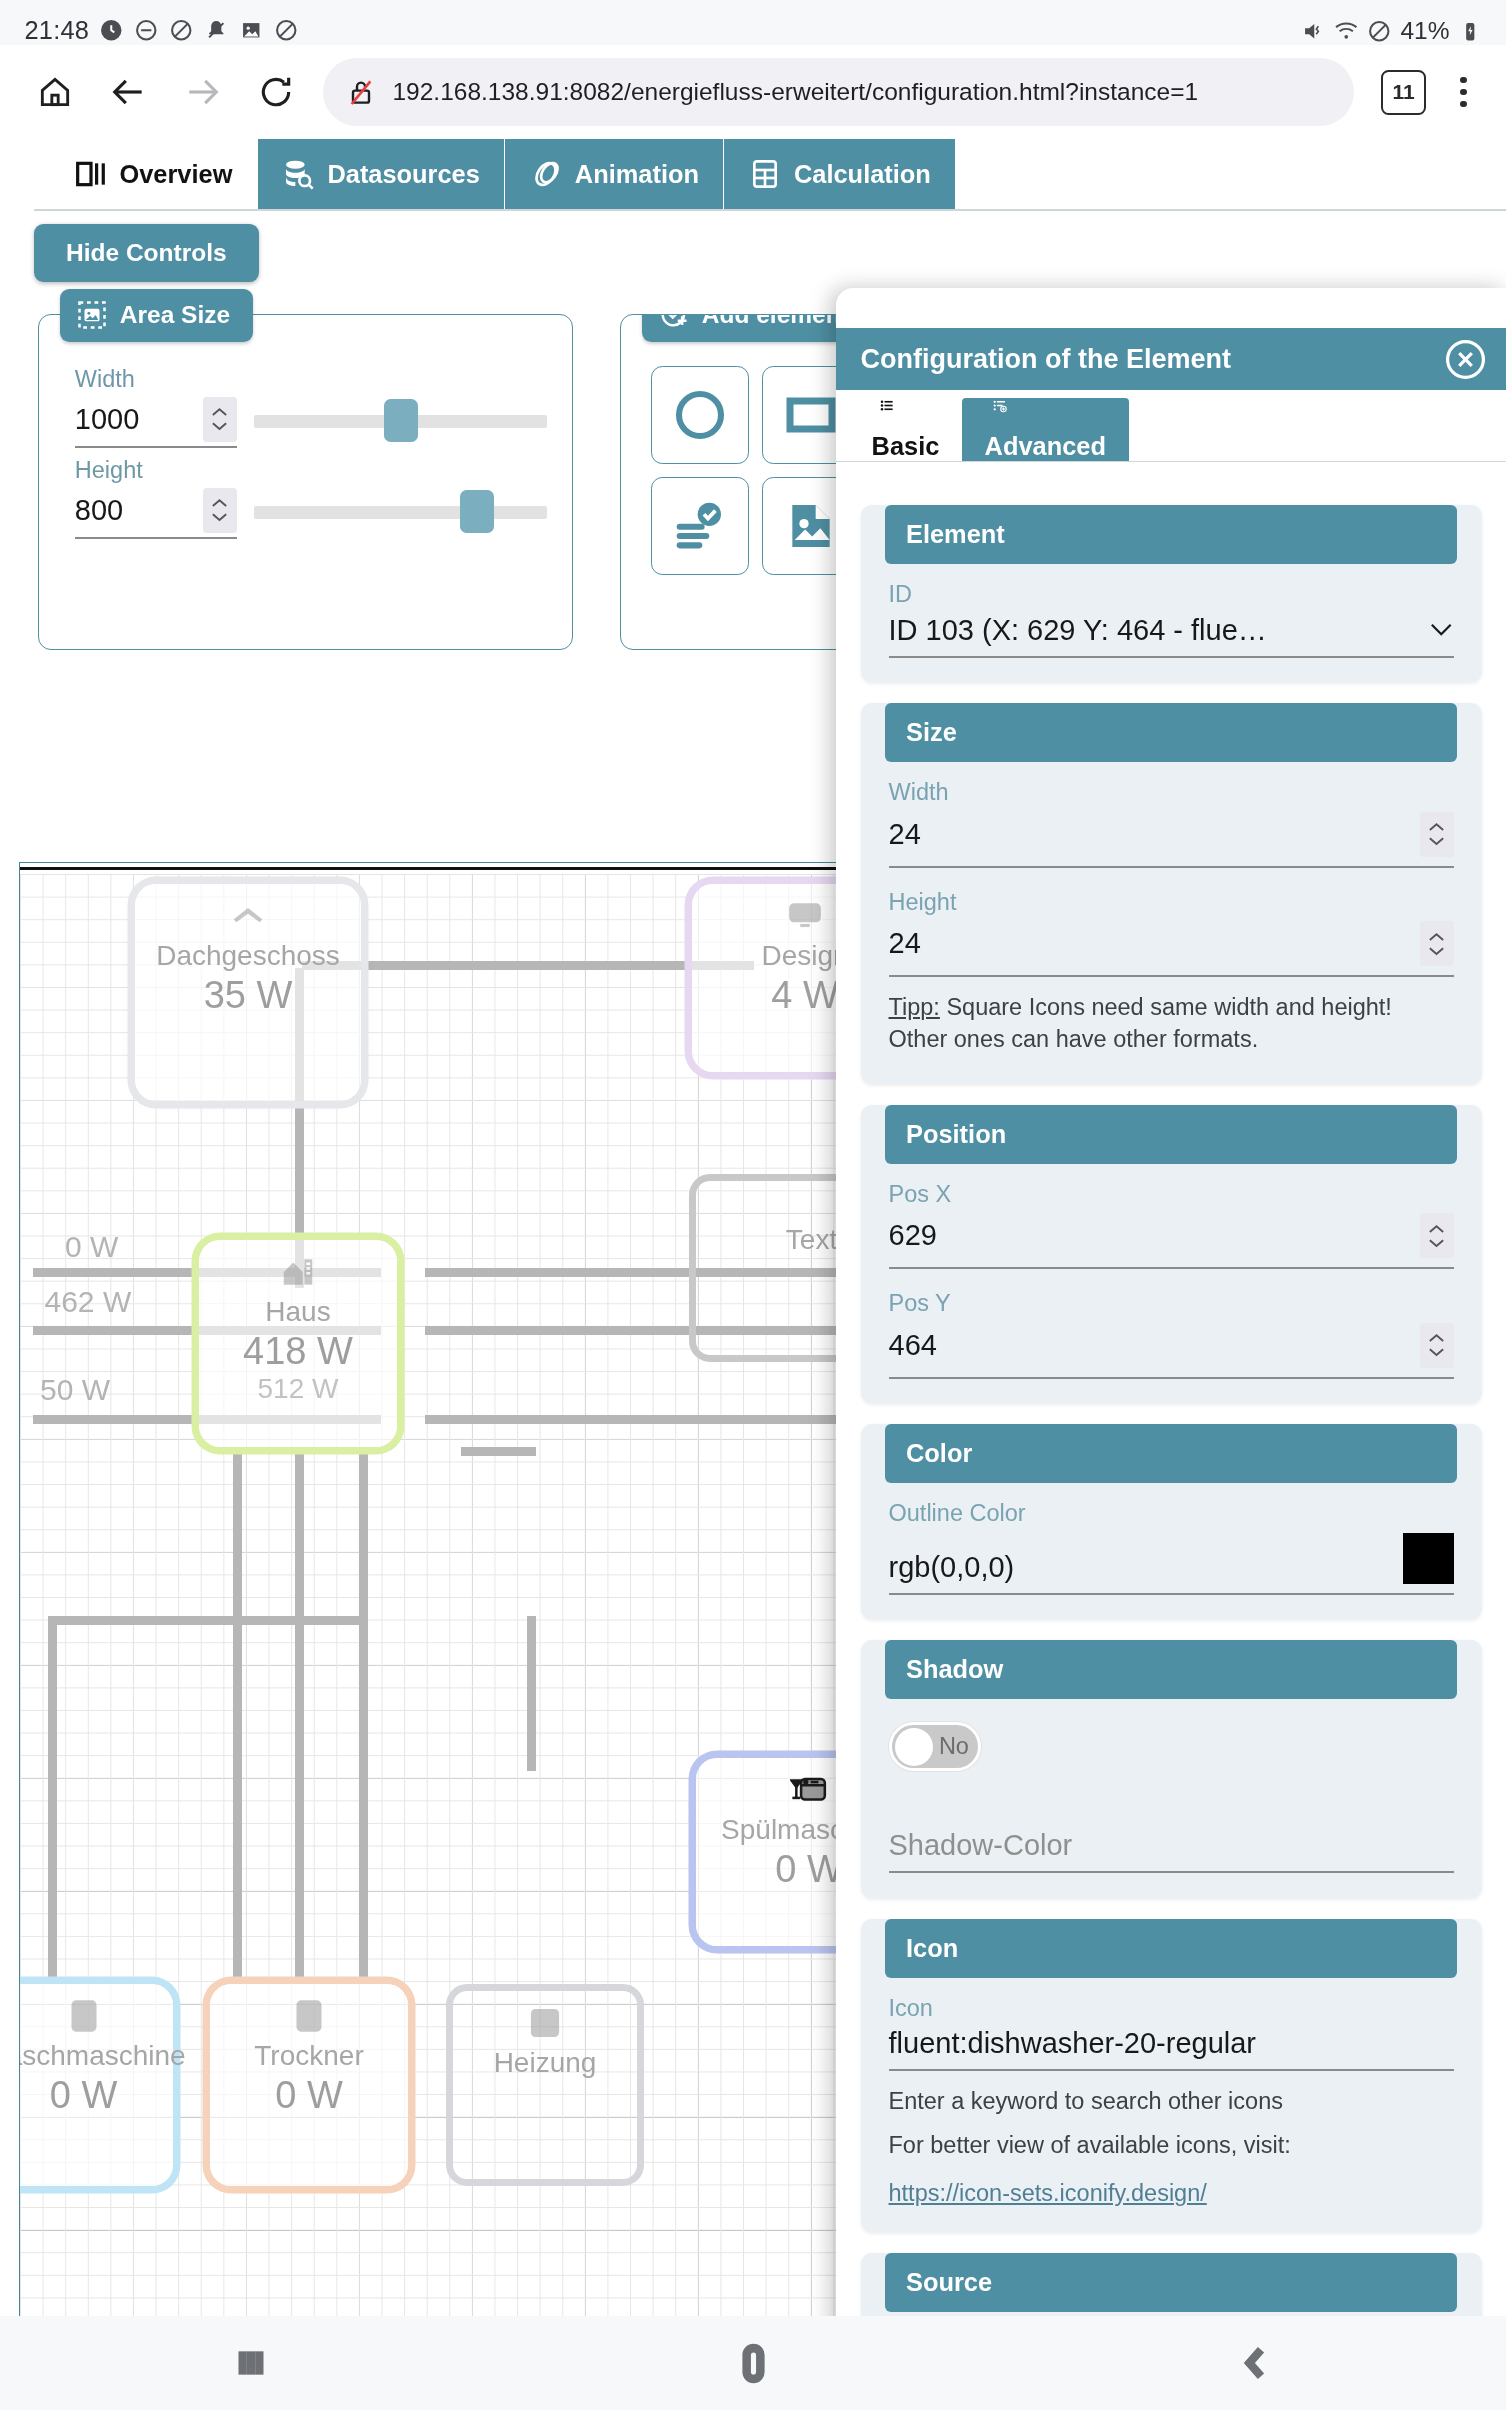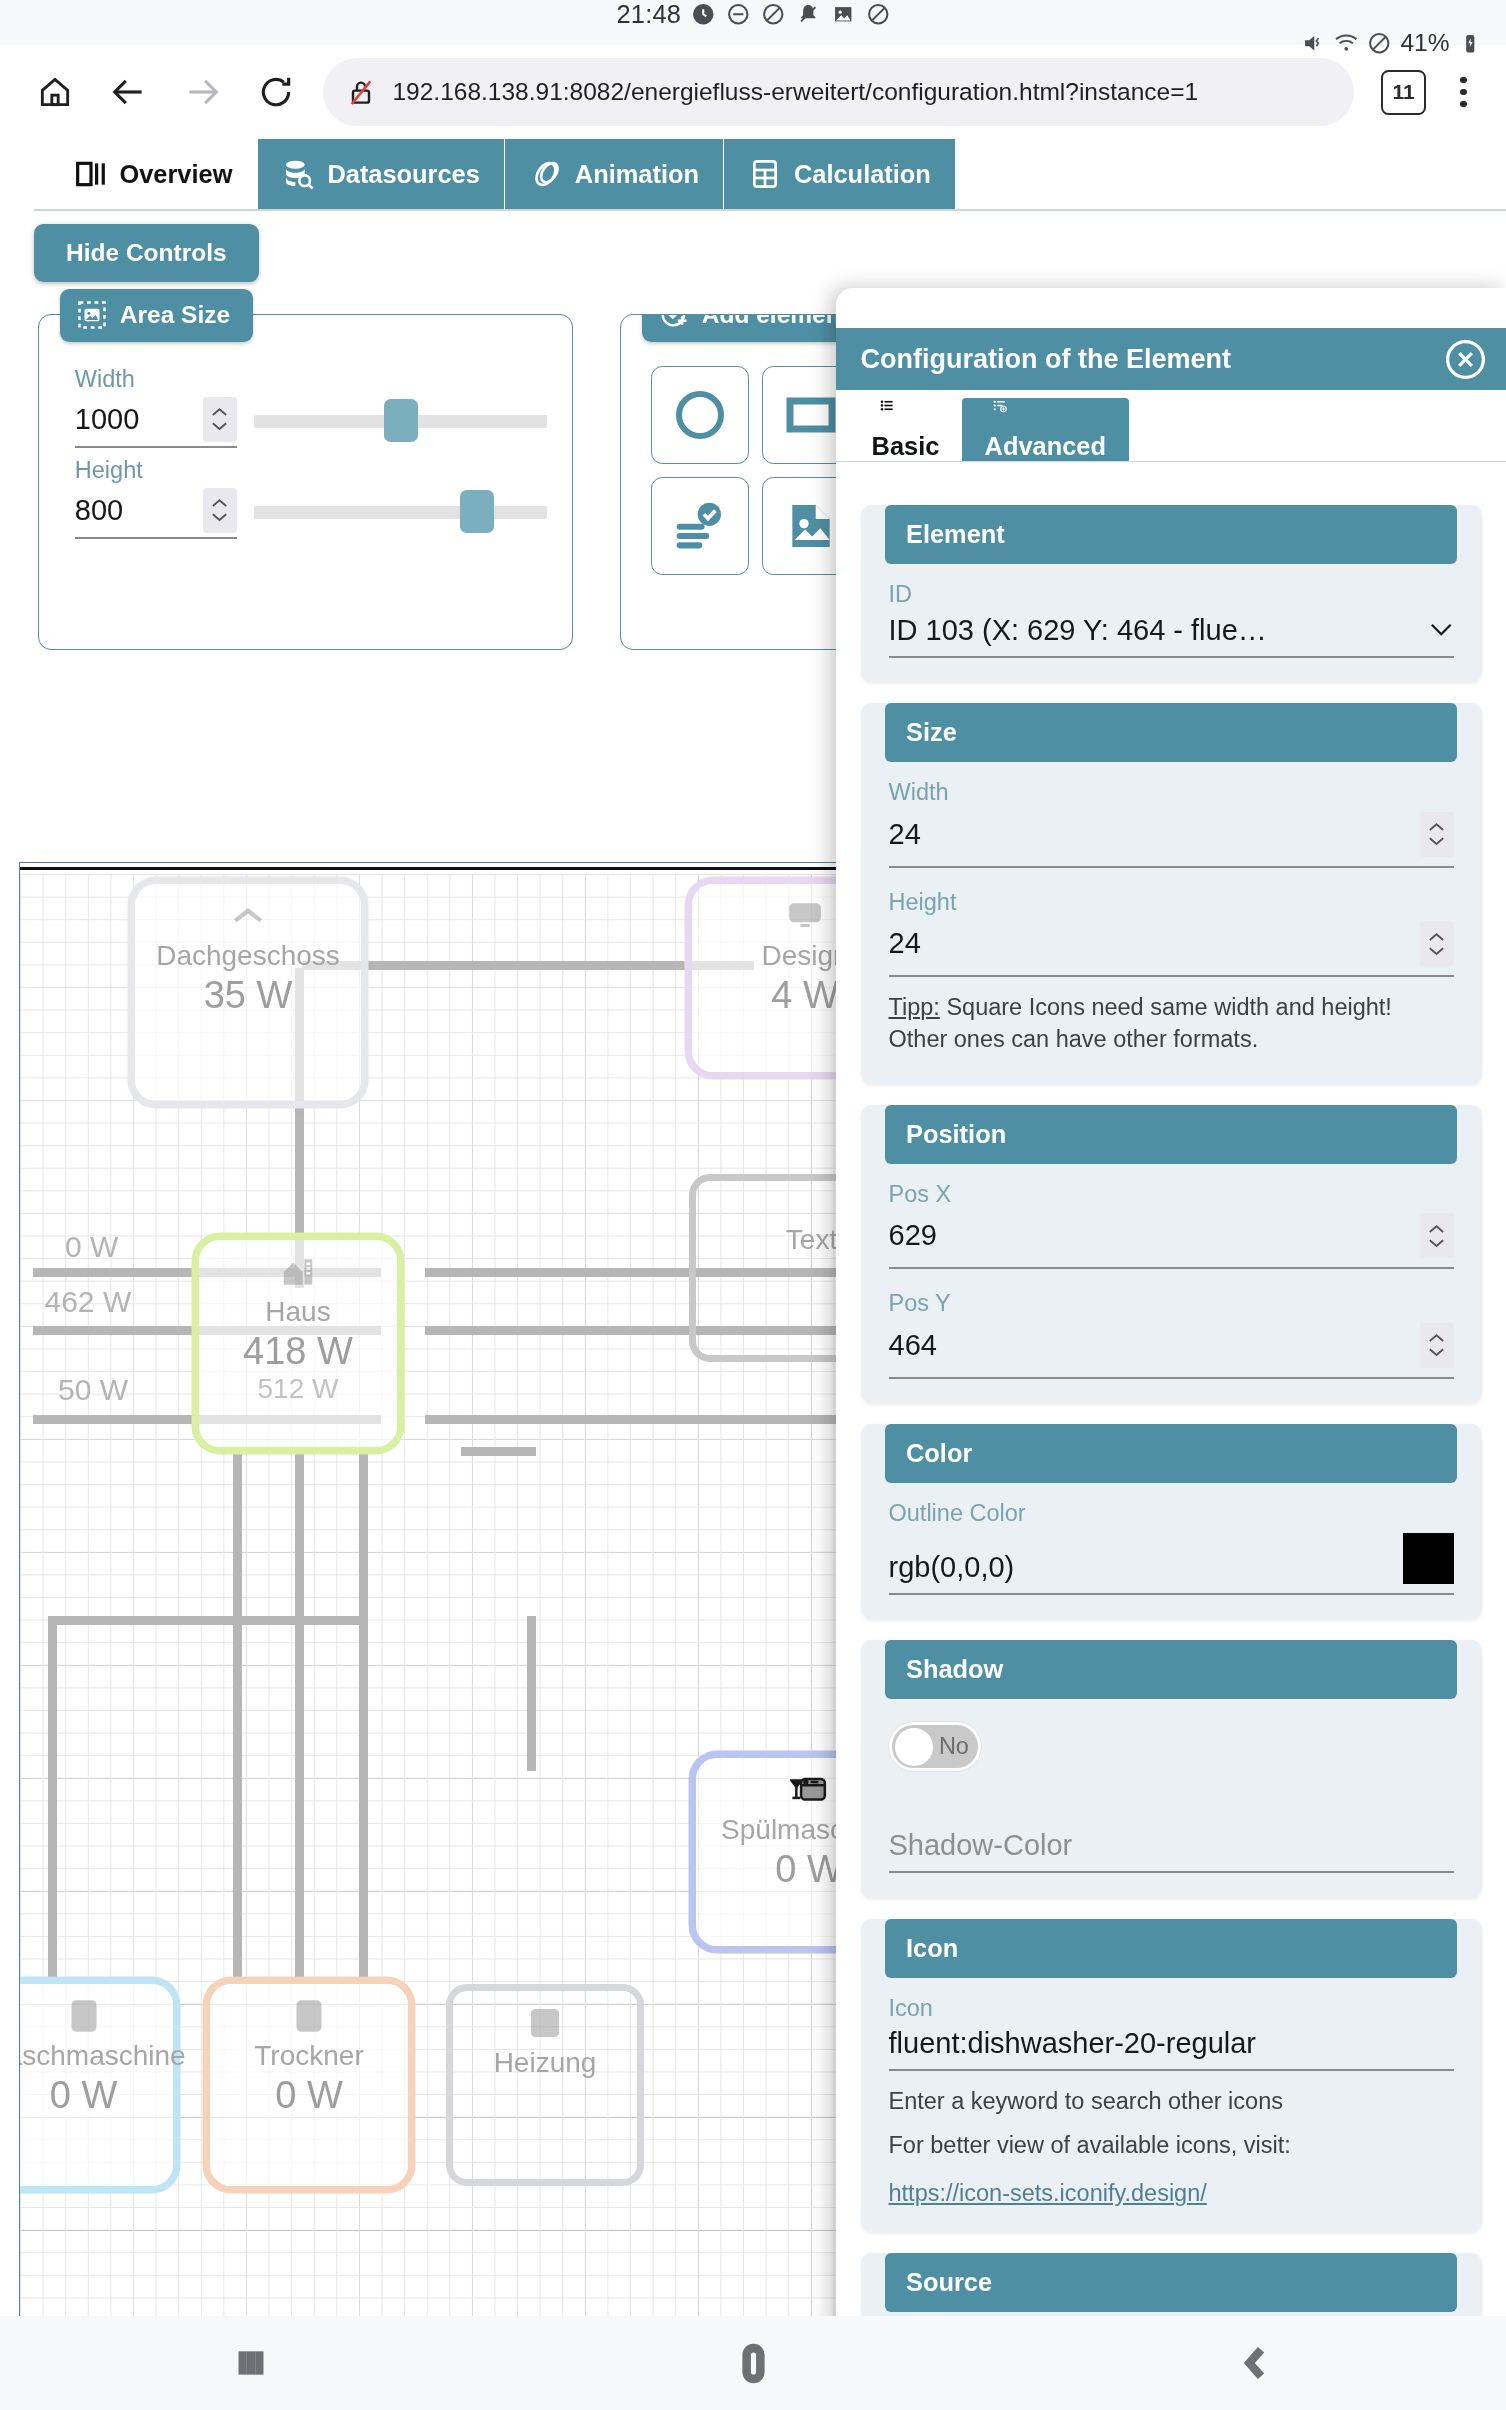--- a/index.html
+++ b/index.html
@@ -7,24 +7,23 @@
     width: 1507px; height: 2411px;
     background: #ffffff;
     font-family: "Liberation Sans", sans-serif;
     overflow: hidden;
   }
 
   
   .statusbar {
     height: 45px; width: 100%;
     background: #f7f8fa;
-    display: flex; align-items: center;
+    display: flex; align-items: flex-end;
     padding: 0 24.5px;
     color: #3c3f44;
-    flex-direction: column;
   }
   .sb-left { display: flex; align-items: center; gap: 10.4px; }
   .sb-time { font-size: 25.4px; font-weight: 400; letter-spacing: 0.2px; color: #2e3136; }
   .sb-right { margin-left: auto; display: flex; align-items: center; gap: 8.5px; }
   .sb-ico { width: 24.5px; height: 24.5px; display: inline-block; fill: #4a4d52; }
   .sb-batt { font-size: 24.5px; color: #2e3136; }
 
   
   .browserbar {
     height: 94px; width: 100%;
@@ -524,21 +523,21 @@
     <div class="wire" style="left:275px;top:584px;width:8.5px;height:537px"></div>
     <div class="wire" style="left:213px;top:584px;width:8.5px;height:537px"></div>
     <div class="wire" style="left:339px;top:584px;width:8.5px;height:537px"></div>
     <div class="wire" style="left:28px;top:761px;width:8.5px;height:360px"></div>
     <div class="wire" style="left:28px;top:753px;width:320px;height:8.5px"></div>
     <div class="wire" style="left:507px;top:753px;width:8.5px;height:155px"></div>
     <div class="wire" style="left:441px;top:584px;width:75px;height:8.5px"></div>
 
     <div class="wlabel" style="left:45px;top:367px">0 W</div>
     <div class="wlabel" style="left:24.5px;top:422px">462 W</div>
-    <div class="wlabel" style="left:38px;top:510px">50 W</div>
+    <div class="wlabel" style="left:20px;top:510px">50 W</div>
 
     <div class="node" style="left:115px;top:21px;width:226px;height:217px;box-shadow:0 0 0 7.5px #e5e7ea, 0 0 17px rgba(0,0,0,.06)">
       <span class="nicon"><svg viewBox="0 0 24 24" fill="#9a9a9a">
             <path d="M12 7l9 7-1.6 2L12 10.5 4.6 16 3 14z"></path>
           </svg></span>
       <span class="nlabel">Dachgeschoss</span>
       <span class="nval">35 W</span>
     </div>
 
     <div class="node" style="left:672px;top:21px;width:226px;height:188px;box-shadow:0 0 0 7.5px #e7d8f2">

